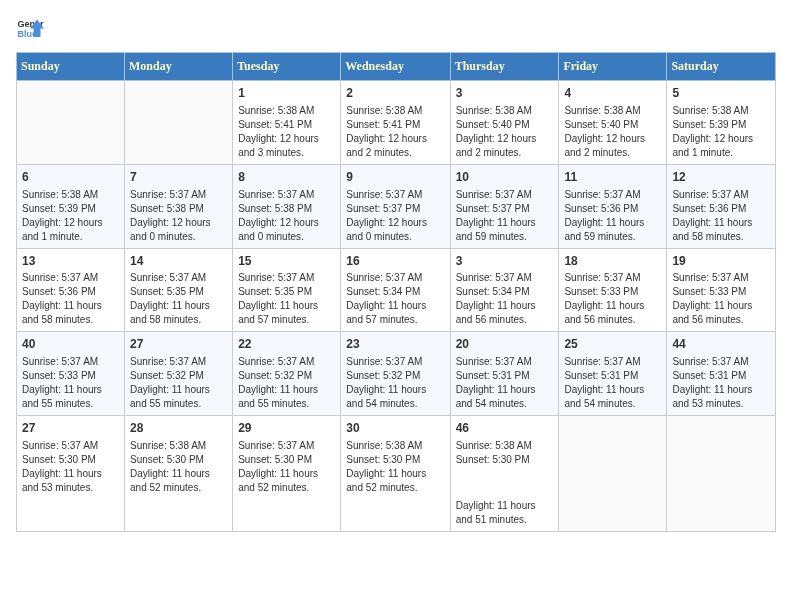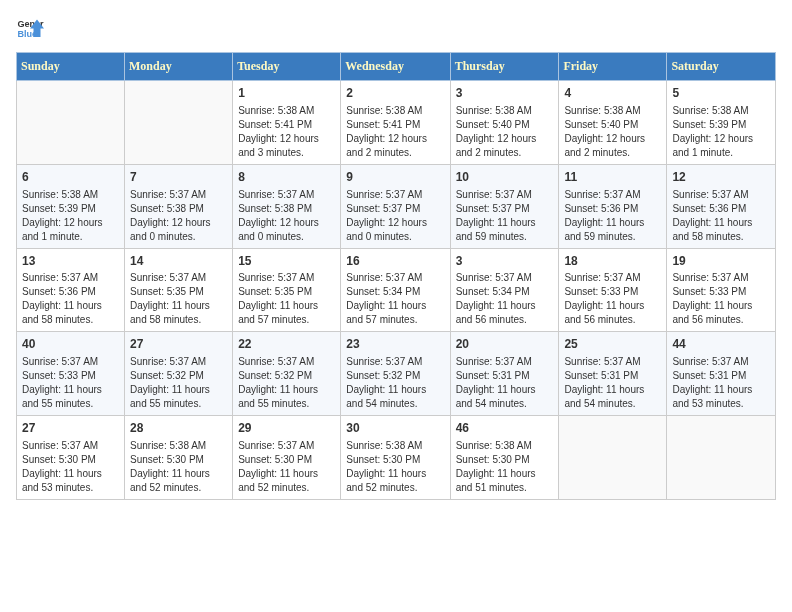--- a/index.html
+++ b/index.html
@@ -296,19 +296,19 @@
         <td>
           <span class="day-num">30</span>
           <span style="display: block;">Sunrise: 5:38 AM</span>
           <span style="display: block;">Sunset: 5:30 PM</span>
           <span style="display: block;">Daylight: 11 hours and 52 minutes.</span>
         </td>
         <td>
           <span class="day-num">46</span>
           <span style="display: block;">Sunrise: 5:38 AM</span>
           <span style="display: block;">Sunset: 5:30 PM</span>
-          <span style="display: block;">Daylight: 11 hours and 51 minutes.</span>
+          <span style="display: block; margin-top: 32px;">Daylight: 11 hours and 51 minutes.</span>
         </td>
         <td class="empty-cell"></td>
         <td class="empty-cell"></td>
       </tr>
     </tbody>
 </table>
 
 </body></html>

